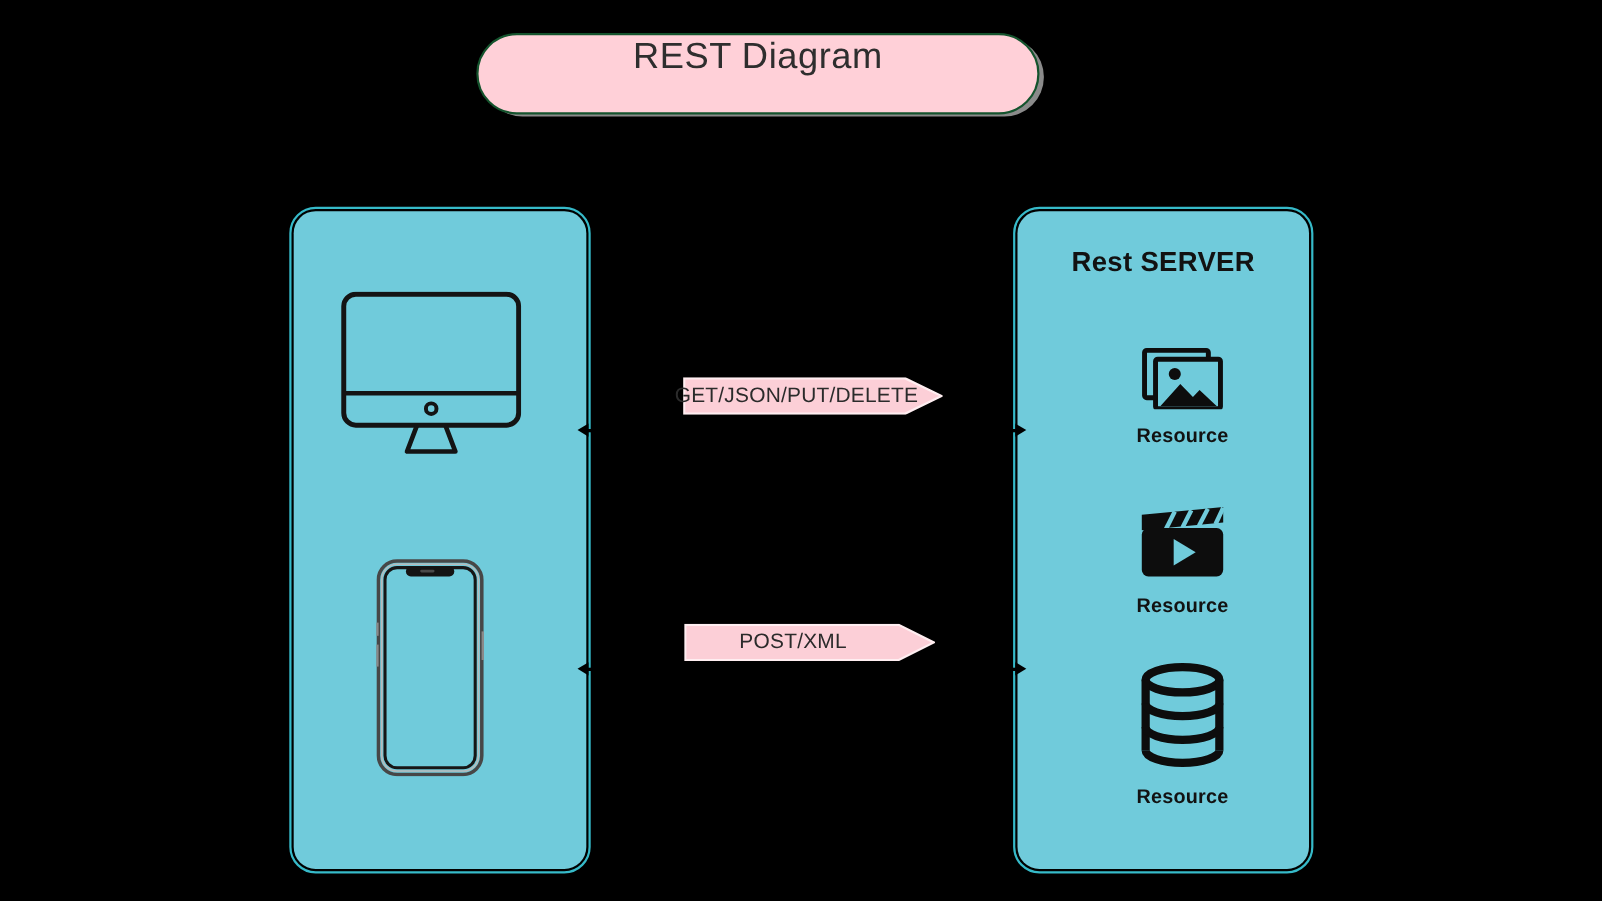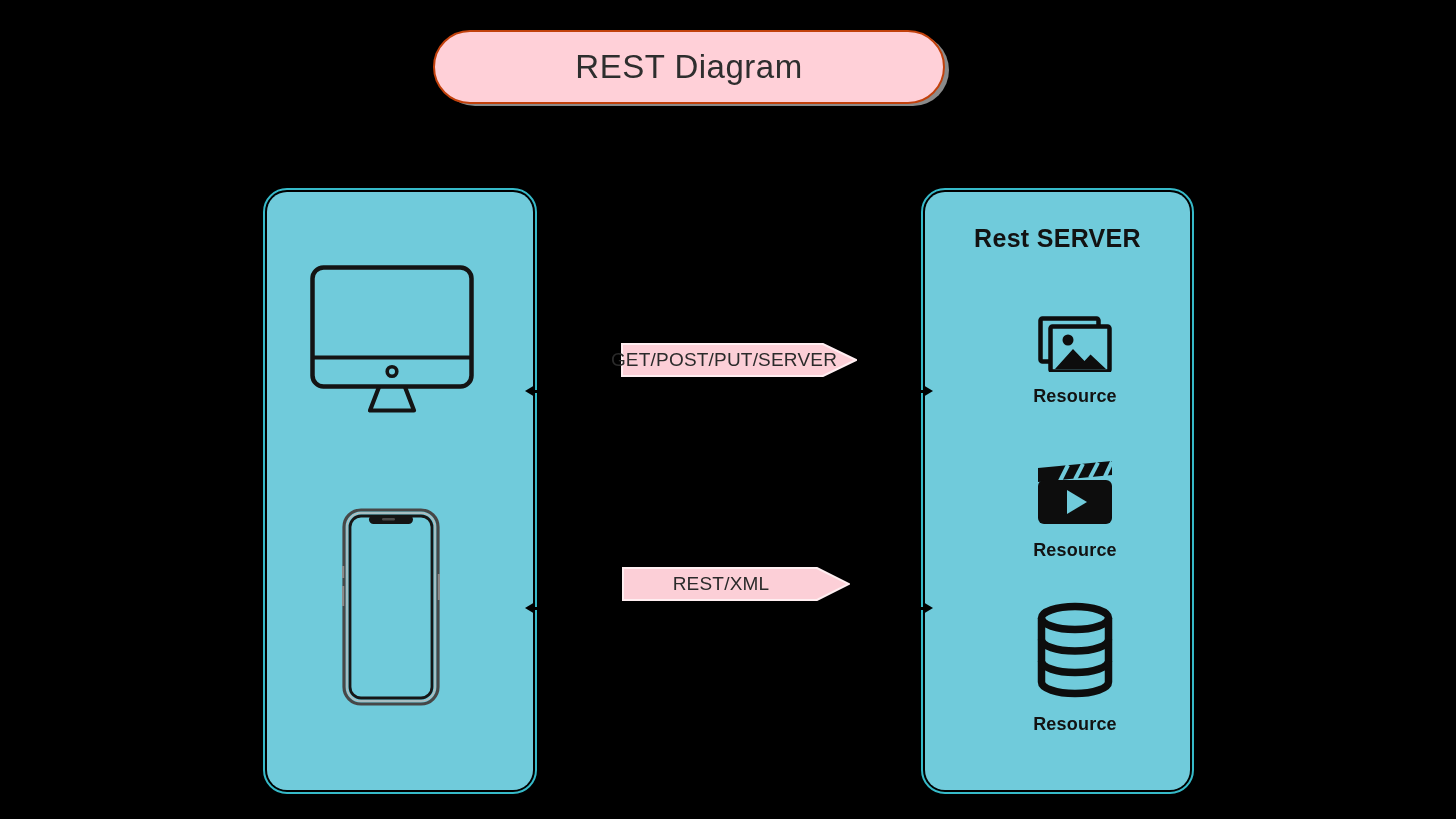--- a/index.html
+++ b/index.html
@@ -3,23 +3,23 @@
 <meta charset="utf-8">
 <style>
   html,body{margin:0;padding:0;background:#000;}
   .canvas{
     position:relative;width:1456px;height:819px;background:#000;
     font-family:"Liberation Sans", sans-serif;overflow:hidden;
   }
   
   .title-pill{
     position:absolute;left:433px;top:30px;width:512px;height:74px;
-    background:#ffd0d8;border:2px solid #c2410c;border-radius:40px;
+    background:#ffd0d8;border:2px solid #14532d;border-radius:40px;
     box-shadow:5px 3px 0 -1px #8a8a8a;
-    display:flex;align-items:center;justify-content:center;box-sizing:border-box;
+    display:flex;justify-content:center;box-sizing:border-box;
   }
   .title-pill .title-text{
     font-size:33px;color:#2e2e2e;letter-spacing:.5px;font-weight:500;
   }
   
   .panel{
     position:absolute;top:192px;height:598px;background:#70cbdb;
     border-radius:20px;outline:2px solid rgba(63,219,236,.85);outline-offset:2px;
   }
   .panel.client{left:267px;width:266px;}
@@ -140,28 +140,28 @@
         </svg>
       </span>
       <span class="res-label">Resource</span>
     </div>
   </div>
 
   <div class="banner request">
     <svg width="236" height="34" viewBox="0 0 236 34">
       <polygon points="1,1 202,1 235,17 202,33 1,33" fill="#fccfd7" stroke="#ffeef1" stroke-width="2"></polygon>
     </svg>
-    <div class="banner-label">GET/POST/PUT/SERVER</div>
+    <div class="banner-label">GET/JSON/PUT/DELETE</div>
   </div>
 
   <div class="banner response">
     <svg width="228" height="34" viewBox="0 0 228 34">
       <polygon points="1,1 195,1 227,17 195,33 1,33" fill="#fccfd7" stroke="#ffeef1" stroke-width="2"></polygon>
     </svg>
-    <div class="banner-label">REST/XML</div>
+    <div class="banner-label">POST/XML</div>
   </div>
 
   <div class="connector row-1">
     <div class="head-left"></div>
     <div class="shaft"></div>
     <div class="head-right"></div>
   </div>
   <div class="connector row-2">
     <div class="head-left"></div>
     <div class="shaft"></div>

